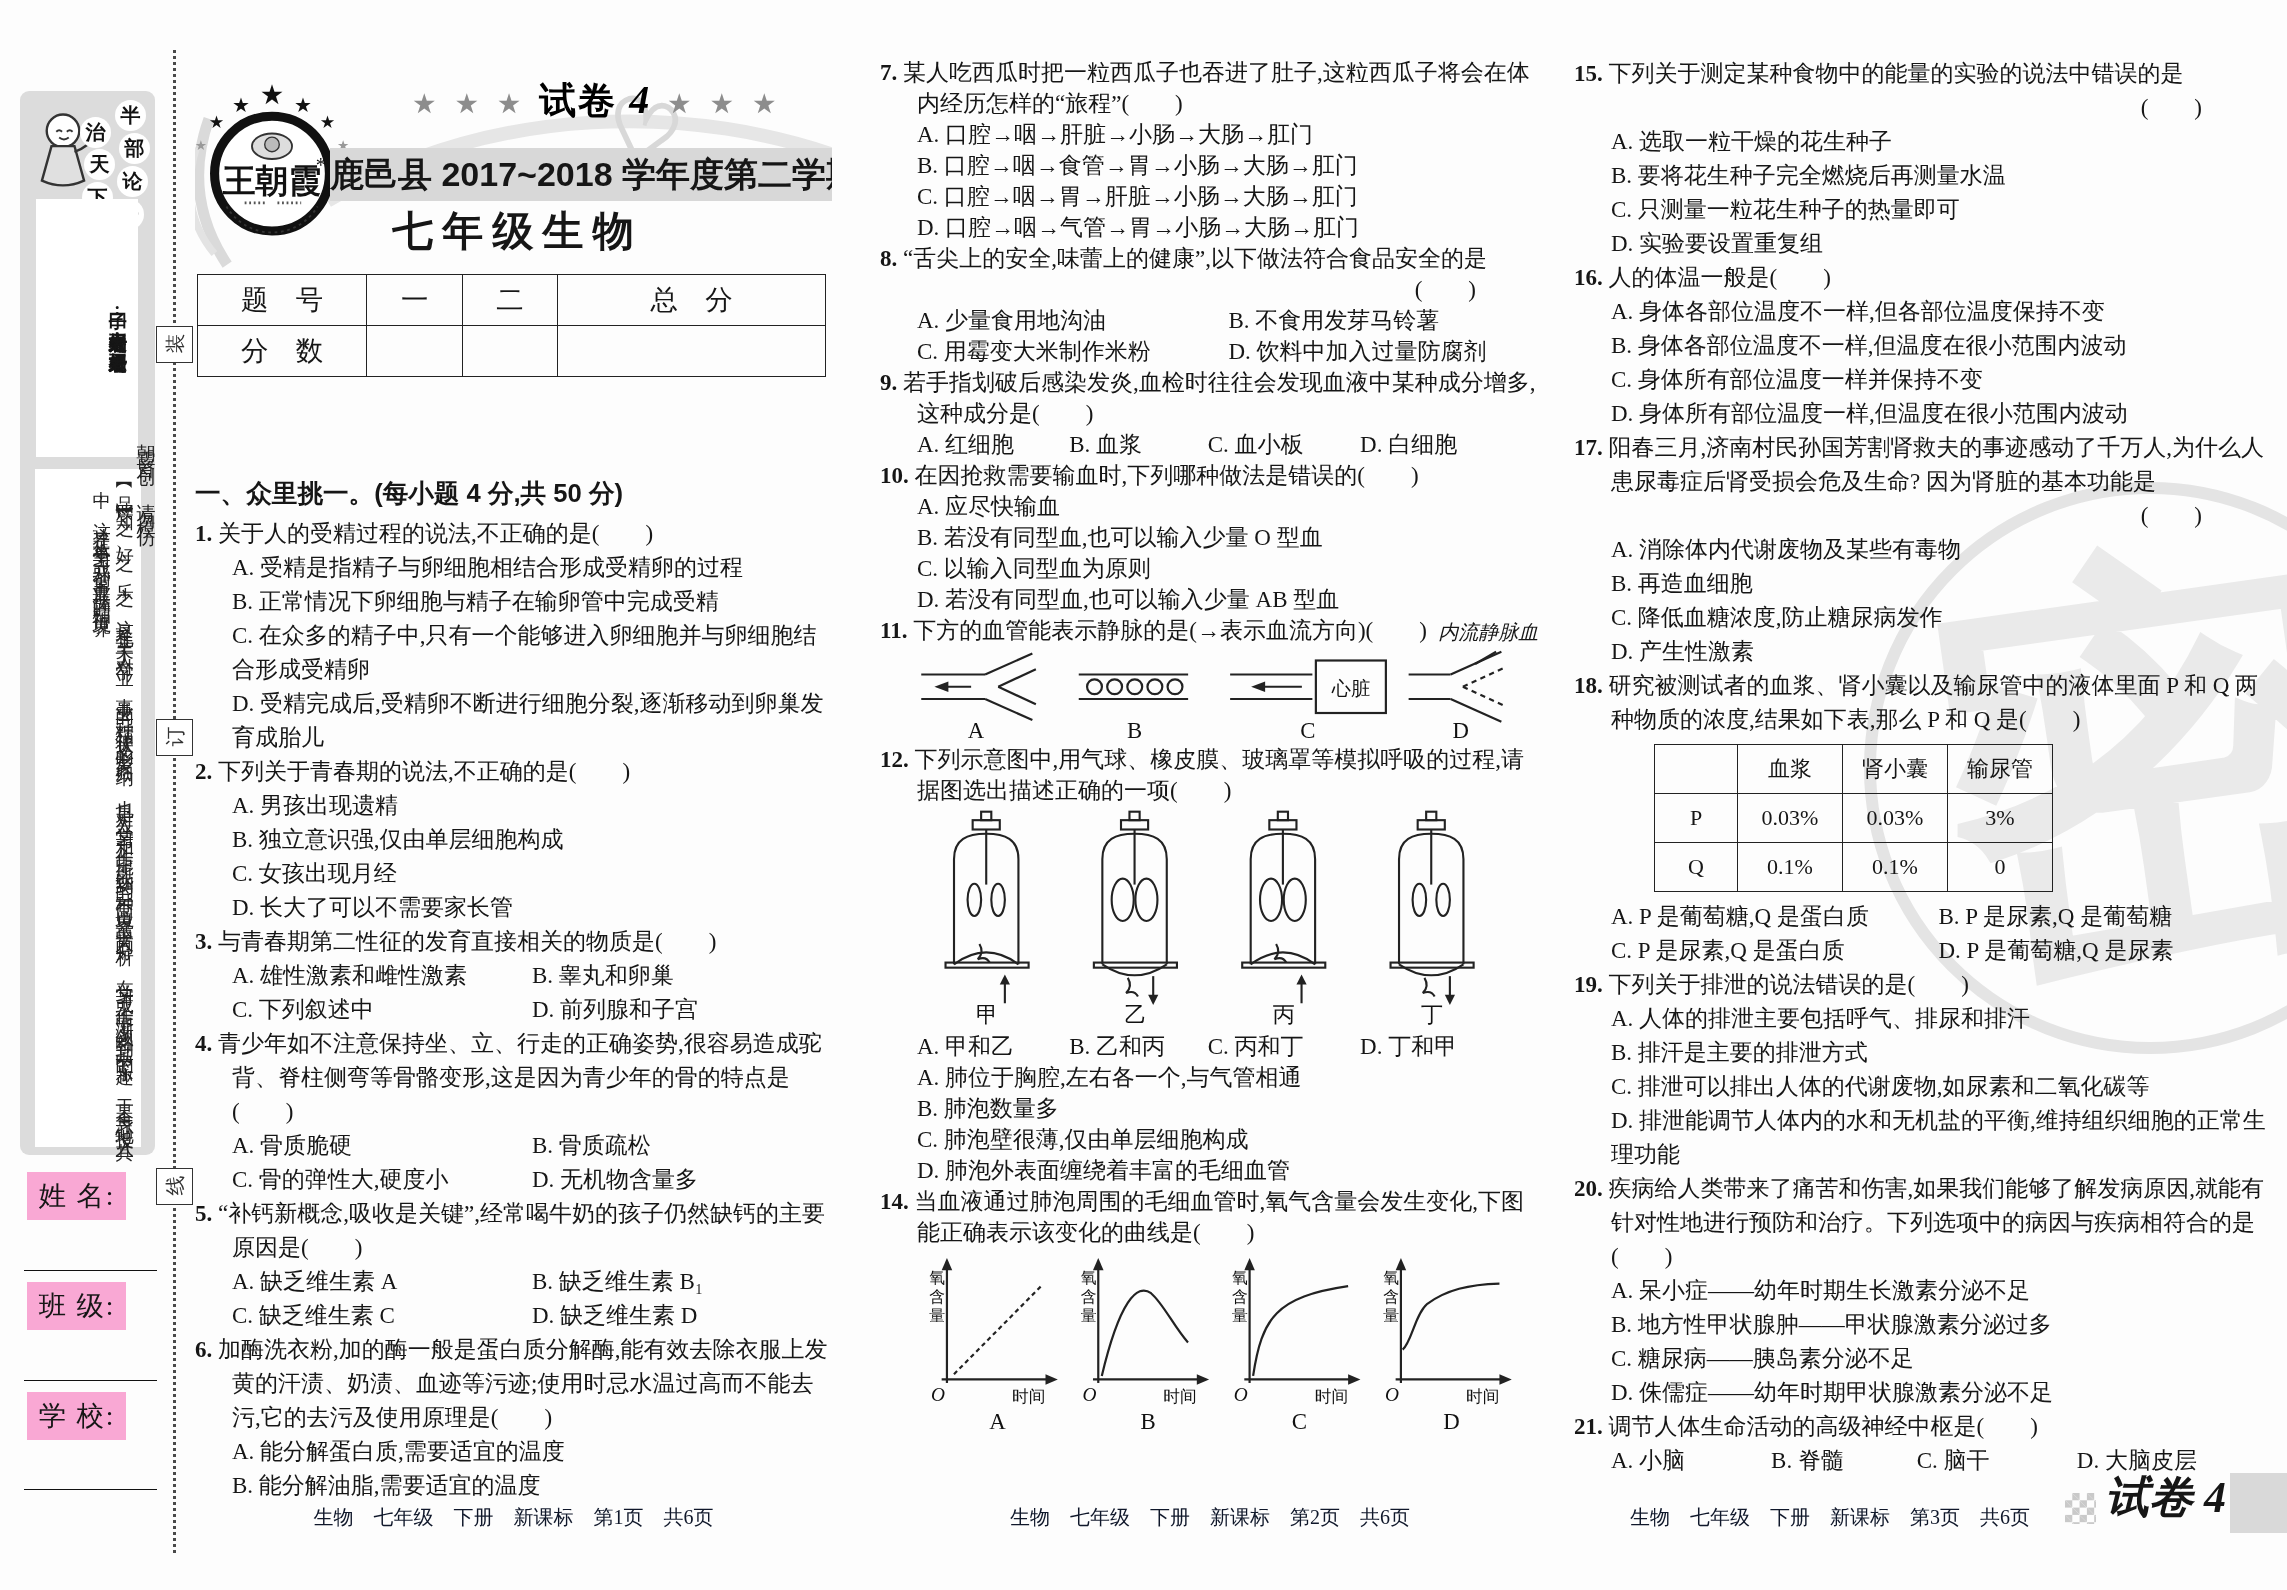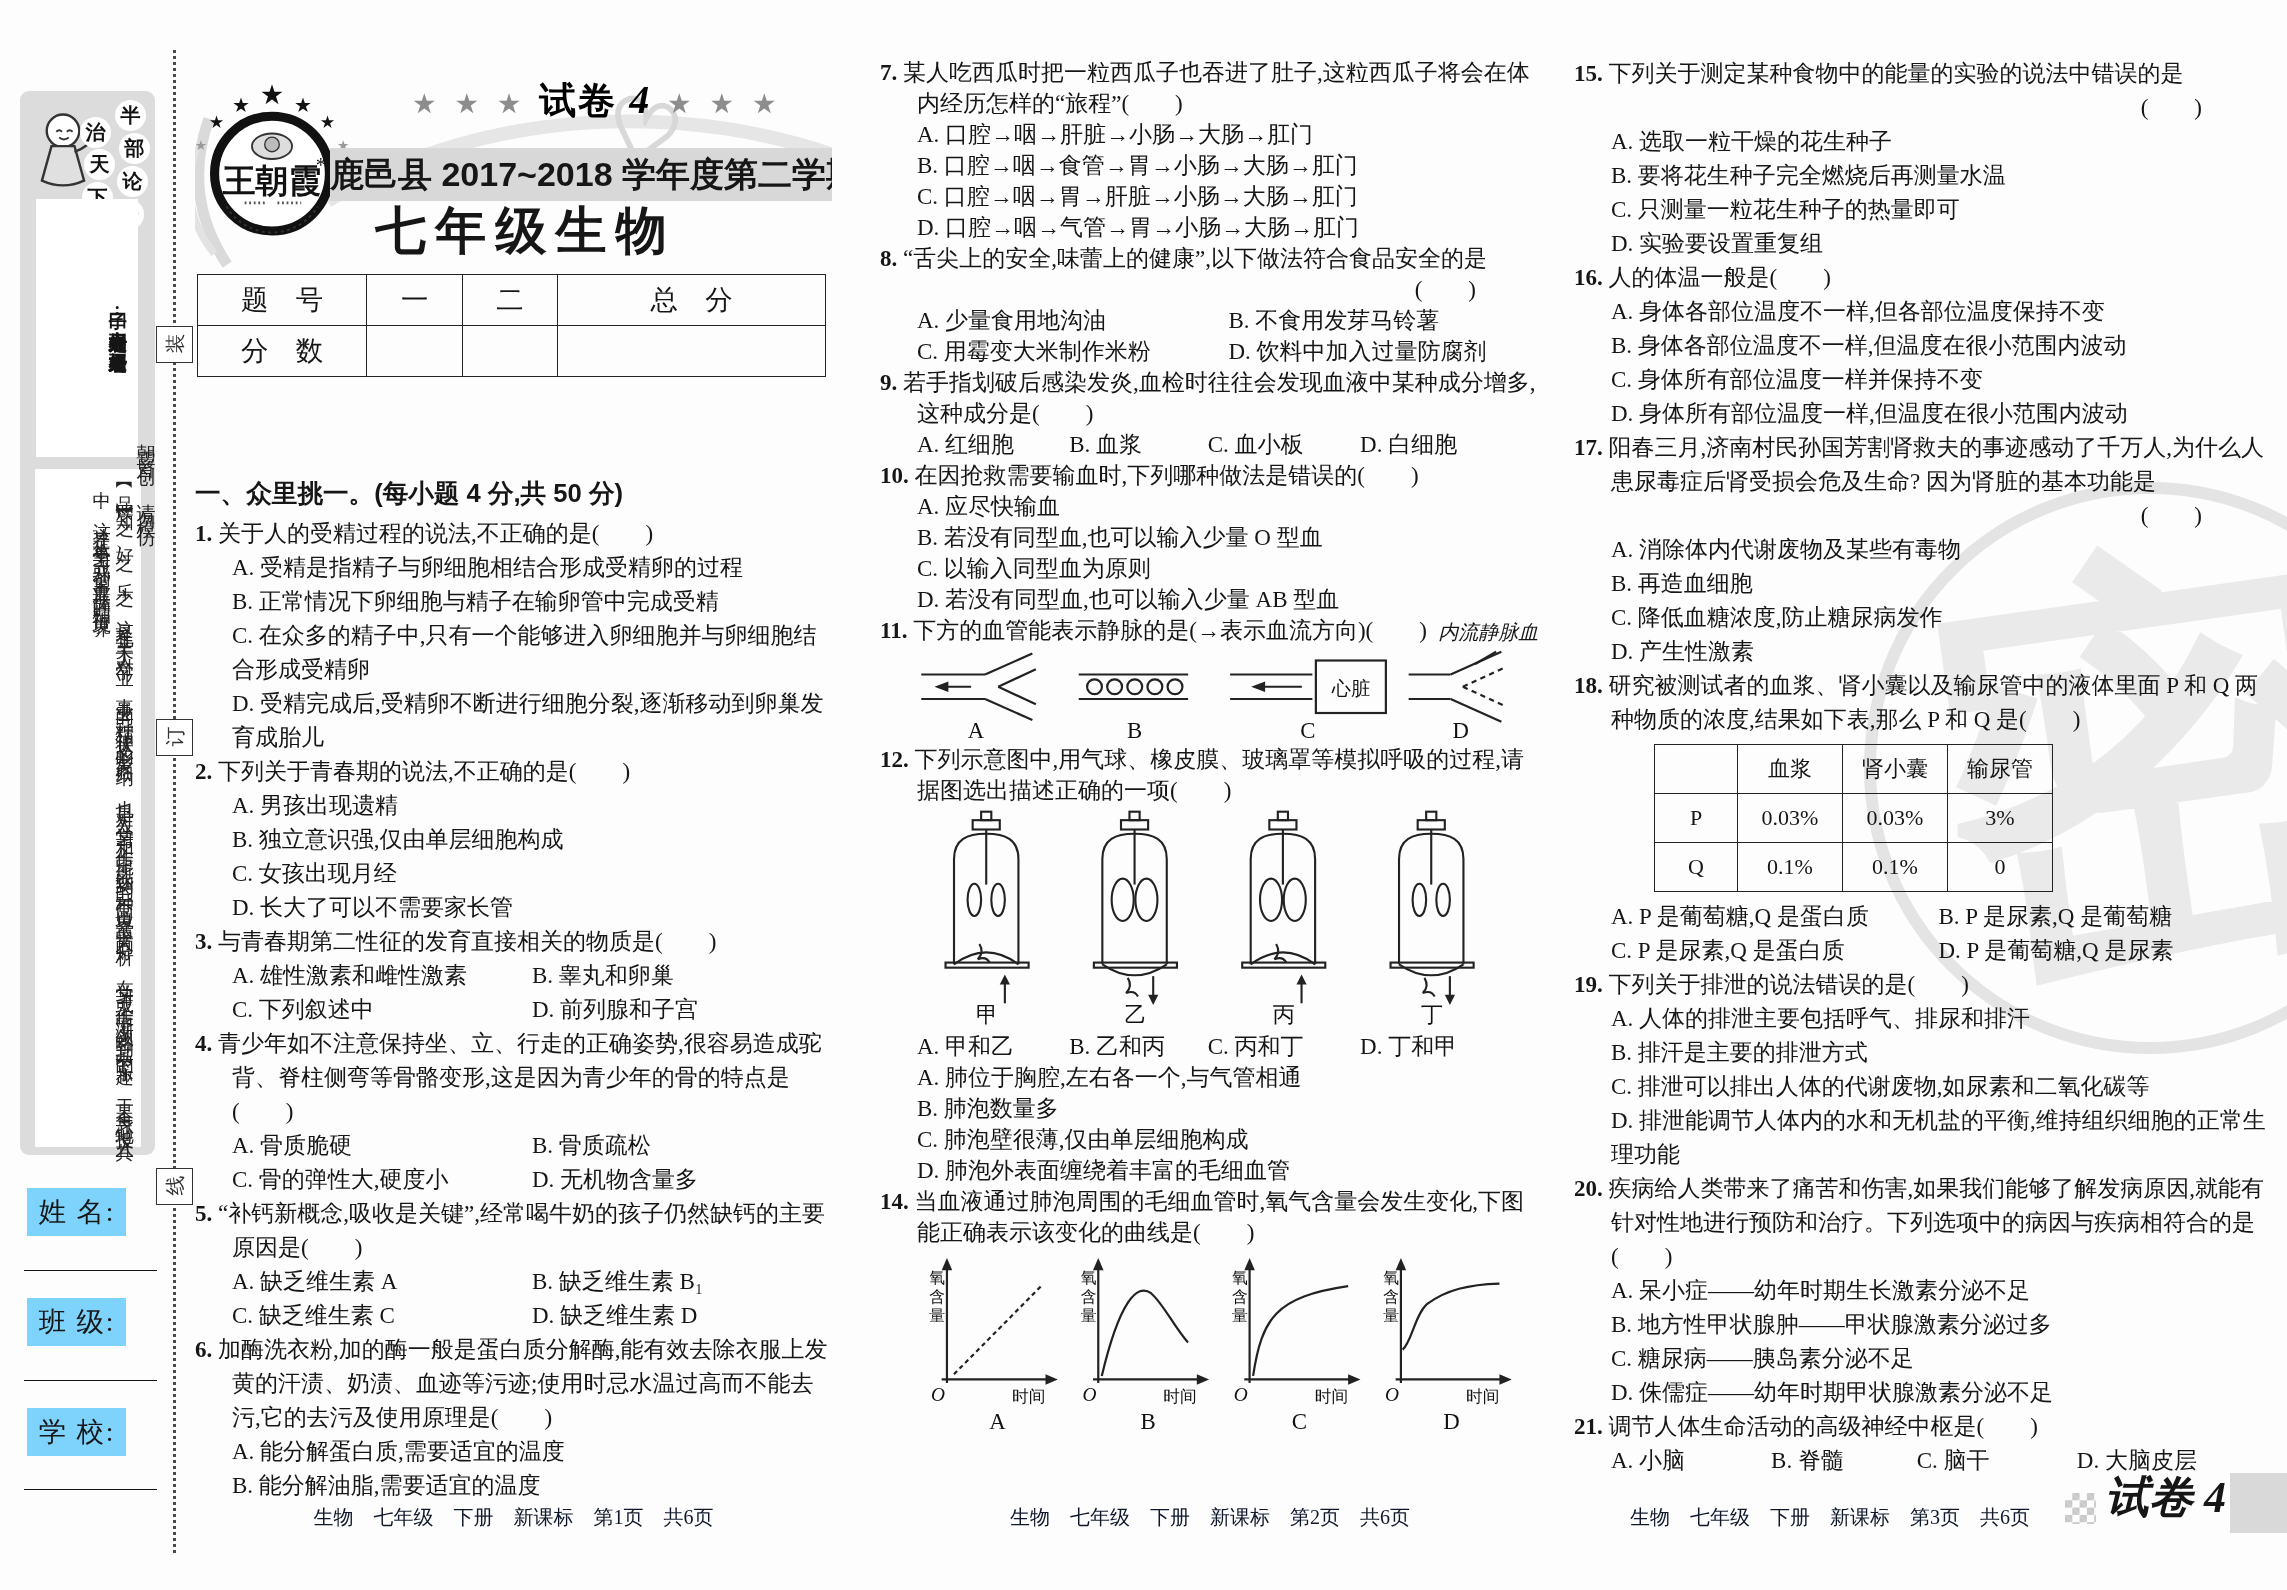--- a/index.html
+++ b/index.html
@@ -14,22 +14,22 @@
              padding:11px 0;box-sizing:border-box;text-align:center;font-weight:bold;}
   .pindu-box{position:absolute;left:14.6px;top:378px;width:106px;height:678px;background:#fff;
              writing-mode:vertical-rl;text-orientation:upright;font-size:18.3px;letter-spacing:5.5px;
              line-height:23px;padding:7.3px 5.5px;box-sizing:border-box;color:#222;}
   .fold-line{position:absolute;left:173px;top:50px;height:1503px;border-left:3.7px dotted #4a4a4a;}
   .fold-text{position:absolute;left:133px;top:428px;writing-mode:vertical-rl;text-orientation:upright;
              font-size:19px;letter-spacing:8.2px;color:#222;}
   .fold-stamp{position:absolute;left:156px;width:37px;height:37px;background:#fff;border:1.8px solid #333;
               box-sizing:border-box;text-align:center;}
   .fold-stamp span{display:inline-block;transform:rotate(-90deg);font-size:20px;line-height:33px;color:#333;}
-  .name-label{position:absolute;left:27.4px;width:99px;height:48px;background:#7dd3fc;
-              font-size:27.4px;line-height:48px;text-align:center;letter-spacing:1.8px;margin-top:16px;}
+  .name-label{position:absolute;left:27.4px;width:99px;height:48px;background:#f9a8d4;
+              font-size:27.4px;line-height:48px;text-align:center;letter-spacing:1.8px;}
   .name-line{position:absolute;left:24px;width:133px;border-bottom:1.8px solid #111;}
   
   .col{position:absolute;top:57px;height:1442px;overflow:hidden;z-index:2;}
   .col1{left:195px;width:637px;line-height:34px;font-size:23px;}
   .col2{left:880px;width:660px;line-height:31px;font-size:23px;}
   .col3{left:1574px;width:692px;line-height:34px;font-size:23px;}
   .q{margin:0;}
   .qtext{padding-left:37px;text-indent:-37px;}
   .qnum{font-weight:bold;}
   .opts{padding-left:37px;}
@@ -42,22 +42,22 @@
   .col1-header{position:relative;height:413px;}
   .hdr-decor{position:absolute;left:-23px;top:7.3px;z-index:0;}
   .logo-svg{position:absolute;left:-9.1px;top:20px;z-index:1;}
   .stars-line{position:absolute;left:146px;top:25.6px;width:512px;text-align:center;z-index:1;
               font-size:27.4px;color:#8d8d8d;letter-spacing:5.5px;}
   .stars-line .pword{color:#000;font-weight:bold;font-size:37px;letter-spacing:1.8px;}
   .stars-line .pnum{color:#000;font-weight:bold;font-style:italic;font-size:40px;}
   .banner{position:absolute;left:135px;top:91px;width:521px;height:53px;background:#d8d8d8;z-index:1;
           font-family:"Liberation Sans",sans-serif;font-weight:bold;font-size:34px;line-height:53px;
           text-align:center;white-space:nowrap;}
-  .subject{position:absolute;left:12px;top:157px;width:100%;text-align:center;z-index:1;
-           font-family:Liberation Serif, serif;font-weight:bold;font-size:51px;letter-spacing:9.1px;}
+  .subject{position:absolute;left:4px;top:157px;width:100%;text-align:center;z-index:1;
+           font-family:Liberation Serif, serif;font-weight:bold;font-size:41px;letter-spacing:9.1px;}
   .checker{background-image:linear-gradient(45deg,#c9c9c9 25%,transparent 25%,transparent 75%,#c9c9c9 75%),
                             linear-gradient(45deg,#c9c9c9 25%,transparent 25%,transparent 75%,#c9c9c9 75%);
            background-size:14.6px 14.6px;background-position:0 0,7.3px 7.3px;}
   .score-table{position:absolute;left:1.8px;top:217px;width:629px;border-collapse:collapse;z-index:1;}
   .score-table td{border:1.8px solid #222;height:48px;text-align:center;font-size:27.4px;}
   .score-table tr td:first-child{width:27%;}
   .section-head{font-family:"Liberation Sans",sans-serif;font-weight:bold;font-size:25.6px;margin:5.5px 0 7.3px 0;}
   
   .dia{position:relative;margin:3.7px 0;}
   .dia svg{display:block;width:100%;}

